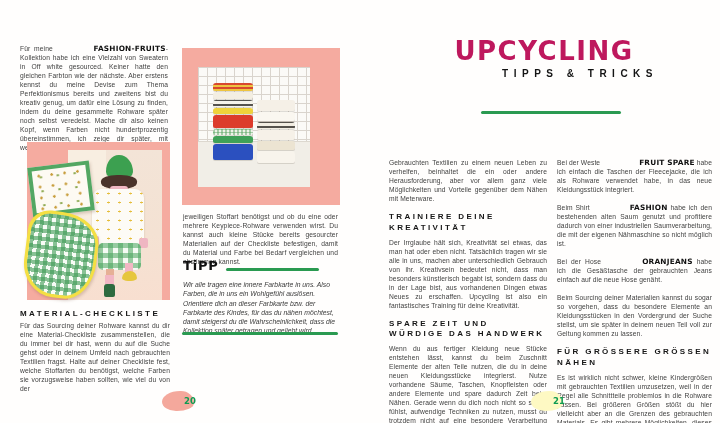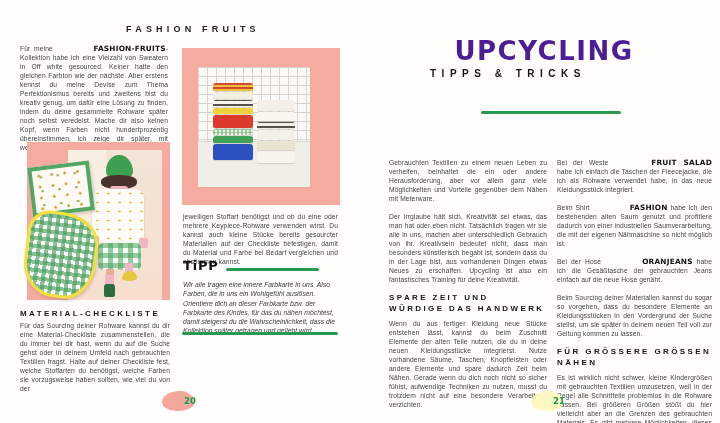--- a/index.html
+++ b/index.html
@@ -13,21 +13,21 @@
              hyphens:auto;-webkit-hyphens:auto;color:#414141;}
   .display-word{font-family:"DejaVu Sans",sans-serif;font-weight:800;font-size:1.1em;
                 letter-spacing:.2px;color:#111;padding-left:37px;}
   .col-heading{font-size:8px;font-weight:bold;letter-spacing:2.4px;line-height:10.5px;
                color:#161616;margin:9px 0 4.5px 0;}
   .tip-label{font-family:"DejaVu Sans",sans-serif;font-size:13px;font-weight:800;
              letter-spacing:.8px;color:#101010;}
   .tip-text{font-size:6.8px;line-height:9.3px;font-style:italic;color:#3a3a3a;text-align:left;}
   .big-title{font-family:"DejaVu Sans",sans-serif;font-size:26px;font-weight:800;
              letter-spacing:1.5px;text-align:center;}
-  .sub-title{font-size:10px;font-weight:bold;letter-spacing:5.5px;color:#141414;text-align:left;}
+  .sub-title{font-size:10px;font-weight:bold;letter-spacing:5.5px;color:#141414;text-align:right;}
   .green-line{background:#2a9a51;border-radius:2px;}
   .page-blob{display:flex;align-items:center;justify-content:center;
              border-radius:58% 42% 55% 45% / 55% 60% 40% 48%;}
   .page-num{font-family:"DejaVu Sans",sans-serif;font-size:8.5px;font-weight:800;color:#0e9b52;margin-left:24px;}
   .flow p{margin:0 0 9px 0;}
   .flow .col-heading{margin-top:0;}
 
   
   .photo-grid{background-color:#fbfaf7;
     background-image:linear-gradient(#d9d4cd 1px,transparent 1px),
@@ -73,21 +73,20 @@
   .dress-inner{width:100%;height:100%;border-radius:inherit;background-color:#f8fcf6;
     background-image:
       repeating-linear-gradient(90deg,rgba(62,154,84,.6) 0 4px,rgba(0,0,0,0) 4px 8px),
       repeating-linear-gradient(180deg,rgba(62,154,84,.6) 0 4px,rgba(0,0,0,0) 4px 8px);}
 </style>
 </head>
 <body>
 
 <div id="spread">
 
-  <div class="abs running-head" style="left:126px;top:24px;">FASHION FRUITS</div>
 
   <div class="abs body-text" style="left:20px;top:44px;width:148px;">Für meine <span class="display-word">FASHION-FRUITS</span>-Kollektion habe ich eine Vielzahl von Sweatern in Off white gesourced. Keiner hatte den gleichen Farbton wie der nächste. Aber erstens kennst du meine Devise zum Thema Perfektionismus bereits und zweitens bist du kreativ genug, um dafür eine Lösung zu finden, indem du deine gesammelte Rohware später noch selbst veredelst. Mache dir also keinen Kopf, wenn Farben nicht hundertprozentig übereinstimmen, ich zeige dir später, mit welchen Tricks du sie optisch zusammenbringst.</div>
 
   <div class="abs" style="left:182px;top:48px;width:158px;height:157px;background:#f5aba0;">
     <div class="abs photo-grid" style="left:16px;top:19px;width:112px;height:120px;">
       <div class="table-front"></div>
       <div class="stack" style="left:15px;bottom:27px;width:40px;">
           <div class="stack-item stripes-red" style="background-color: rgb(238, 196, 63); height: 8px;"></div>
           <div class="stack-item" style="background-color: rgb(243, 238, 226); height: 7px;"></div>
           <div class="stack-item stripes-dark" style="background-color: rgb(246, 243, 234); height: 7px;"></div>
@@ -140,33 +139,34 @@
     </div>
   </div>
 
   <div class="abs col-heading" style="left:20px;top:309px;margin:0;">MATERIAL-CHECKLISTE</div>
   <div class="abs body-text" style="left:20px;top:321px;width:150px;">Für das Sourcing deiner Rohware kannst du dir eine Material-Checkliste zusammenstellen, die du immer bei dir hast, wenn du auf die Suche gehst oder in deinem Umfeld nach gebrauchten Textilien fragst. Halte auf deiner Checkliste fest, welche Stoffarten du benötigst, welche Farben sie vorzugsweise haben sollten, wie viel du von der</div>
 
   <div class="abs page-blob" style="left:162px;top:391px;width:32px;height:20px;background:#f4a89c;">
     <span class="page-num">20</span>
   </div>
 
-  <div class="abs big-title" style="left:430px;top:36px;width:228px;color:#4c1d95;">UPCYCLING</div>
+  <div class="abs big-title" style="left:430px;top:36px;width:228px;color:#be185d;">UPCYCLING</div>
   <div class="abs sub-title" style="left:430px;top:68px;width:228px;">TIPPS &amp; TRICKS</div>
   <div class="abs green-line" style="left:481px;top:111px;width:140px;height:3px;"></div>
 
   <div class="abs flow" style="left:389px;top:158px;width:158px;">
     <p class="body-text">Gebrauchten Textilien zu einem neuen Leben zu verhelfen, beinhaltet die ein oder andere Herausforderung, aber vor allem ganz viele Möglichkeiten und Vorteile gegenüber dem Nähen mit Meterware.</p>
+    <div class="col-heading">TRAINIERE DEINE KREATIVITÄT</div>
     <p class="body-text">Der Irrglaube hält sich, Kreativität sei etwas, das man hat oder eben nicht. Tatsächlich tragen wir sie alle in uns, machen aber unterschiedlich Gebrauch von ihr. Kreativsein bedeutet nicht, dass man besonders künstlerisch begabt ist, sondern dass du in der Lage bist, aus vorhandenen Dingen etwas Neues zu erschaffen. Upcycling ist also ein fantastisches Training für deine Kreativität.</p>
     <div class="col-heading" style="margin-top:2px;">SPARE ZEIT UND WÜRDIGE DAS HANDWERK</div>
     <p class="body-text">Wenn du aus fertiger Kleidung neue Stücke entstehen lässt, kannst du beim Zuschnitt Elemente der alten Teile nutzen, die du in deine neuen Kleidungsstücke integrierst. Nutze vorhandene Säume, Taschen, Knopfleisten oder andere Elemente und spare dadurch Zeit beim Nähen. Gerade wenn du dich noch nicht so sicher fühlst, aufwendige Techniken zu nutzen, musst du trotzdem nicht auf eine besondere Verarbeitung verzichten.</p>
   </div>
 
   <div class="abs flow" style="left:557px;top:158px;width:155px;">
-    <p class="body-text">Bei der Weste <span class="display-word">FRUIT SALAD</span> habe ich einfach die Taschen der Fleecejacke, die ich als Rohware verwendet habe, in das neue Kleidungsstück integriert.</p>
+    <p class="body-text">Bei der Weste <span class="display-word">FRUIT SPARE</span> habe ich einfach die Taschen der Fleecejacke, die ich als Rohware verwendet habe, in das neue Kleidungsstück integriert.</p>
     <p class="body-text">Beim Shirt <span class="display-word">FASHION</span> habe ich den bestehenden alten Saum genutzt und profitiere dadurch von einer industriellen Saumverarbeitung, die mit der eigenen Nähmaschine so nicht möglich ist.</p>
     <p class="body-text">Bei der Hose <span class="display-word">ORANJEANS</span> habe ich die Gesäßtasche der gebrauchten Jeans einfach auf die neue Hose genäht.</p>
     <p class="body-text">Beim Sourcing deiner Materialien kannst du sogar so vorgehen, dass du besondere Elemente an Kleidungsstücken in den Vordergrund der Suche stellst, um sie später in deinem neuen Teil voll zur Geltung kommen zu lassen.</p>
     <div class="col-heading" style="margin-top:9px;">FÜR GRÖSSERE GRÖSSEN NÄHEN</div>
     <p class="body-text">Es ist wirklich nicht schwer, kleine Kindergrößen mit gebrauchten Textilien umzusetzen, weil in der Regel alle Schnittteile problemlos in die Rohware passen. Bei größeren Größen stößt du hier vielleicht aber an die Grenzen des gebrauchten Materials. Es gibt mehrere Möglichkeiten, dieses vermeintliche Problem zu lösen.</p>
   </div>
 
   <div class="abs page-blob" style="left:531px;top:391px;width:32px;height:20px;background:#fef9c3;">
     <span class="page-num">21</span>
   </div>

